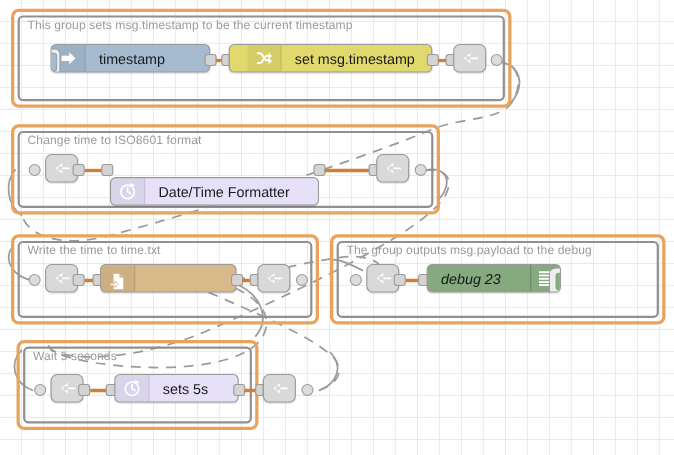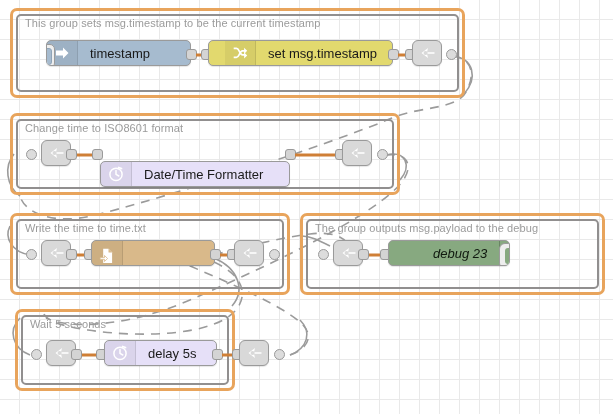--- a/index.html
+++ b/index.html
@@ -60,21 +60,21 @@
     padding:0 12px;font-size:13px;color:#1a1a1a;
     white-space:nowrap;
   }
 
   
   .n-inject  {background:#a6bbcf;}
   .n-change  {background:#e2d96e;}
   .n-link    {background:#d9d9d9;width:30px;border-radius:6px;}
   .n-clock   {background:#e6e0f8;}
   .n-file    {background:#d9b98a;flex-direction:column;}
-  .n-debug   {background:#87a980;padding-left:32px;}
+  .n-debug   {background:#87a980;}
 
   
   .inject-btn{
     position:absolute;left:-14px;top:3px;
     width:22px;height:24px;
     background:#eeeeee;border:1px solid #9a9a9a;border-radius:5px;
     display:flex;align-items:center;justify-content:center;
     box-sizing:border-box;
   }
   .inject-btn i{
@@ -339,21 +339,21 @@
   <div class="port" style="left:96px;top:349px;"></div>
 
   <div class="node n-clock" style="left:104px;top:340px;width:113px;">
     <div class="ico">
       <svg class="gl" width="18" height="18" viewBox="0 0 18 18">
         <circle cx="9" cy="9.4" r="6.1" fill="none" stroke="#ffffff" stroke-width="1.5"></circle>
         <path d="M9 5.6 L9 9.4 L11.8 11" stroke="#ffffff" stroke-width="1.5" fill="none" stroke-linecap="round"></path>
         <path d="M11.6 2.4 L14.6 3.6" stroke="#ffffff" stroke-width="1.6" stroke-linecap="round"></path>
       </svg>
     </div>
-    <div class="lbl center">delay 5s</div>
+    <div class="lbl center">sets 5s</div>
   </div>
   <div class="port" style="left:212px;top:349px;"></div>
 
   <svg class="wires" width="613" height="414">
     <path d="M222,355 L236,355" stroke="#cf7f36" stroke-width="3" fill="none"></path>
   </svg>
   <div class="port" style="left:232px;top:349px;"></div>
   <div class="node n-link" style="left:239px;top:340px;width:30px;">
     <div class="ico" style="background:transparent;border:none;">
       <svg class="gl" width="18" height="16" viewBox="0 0 18 16">

